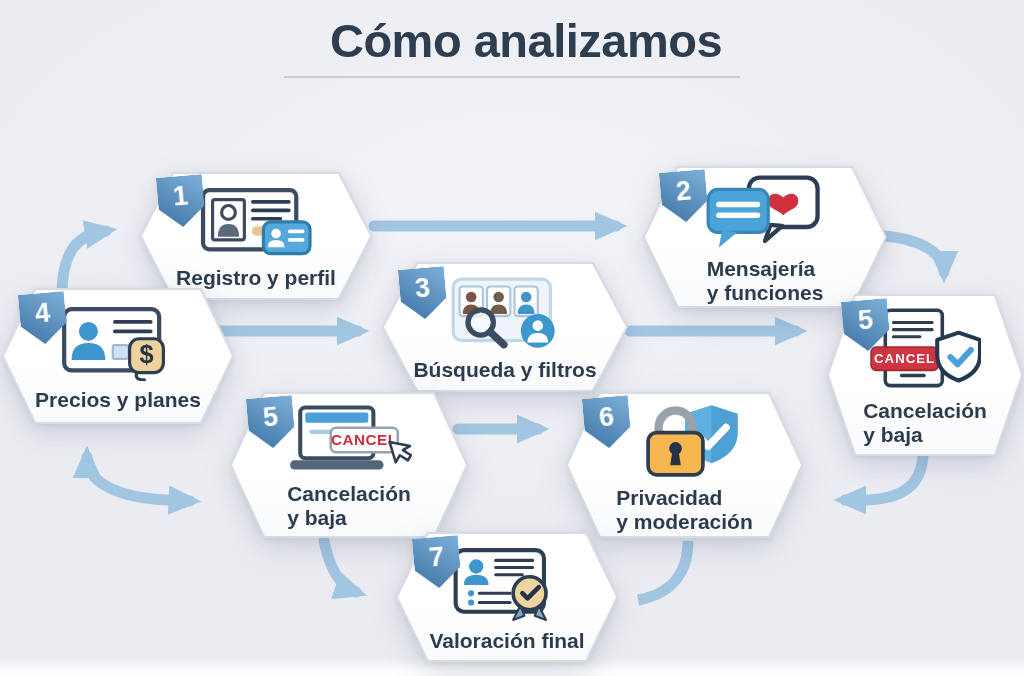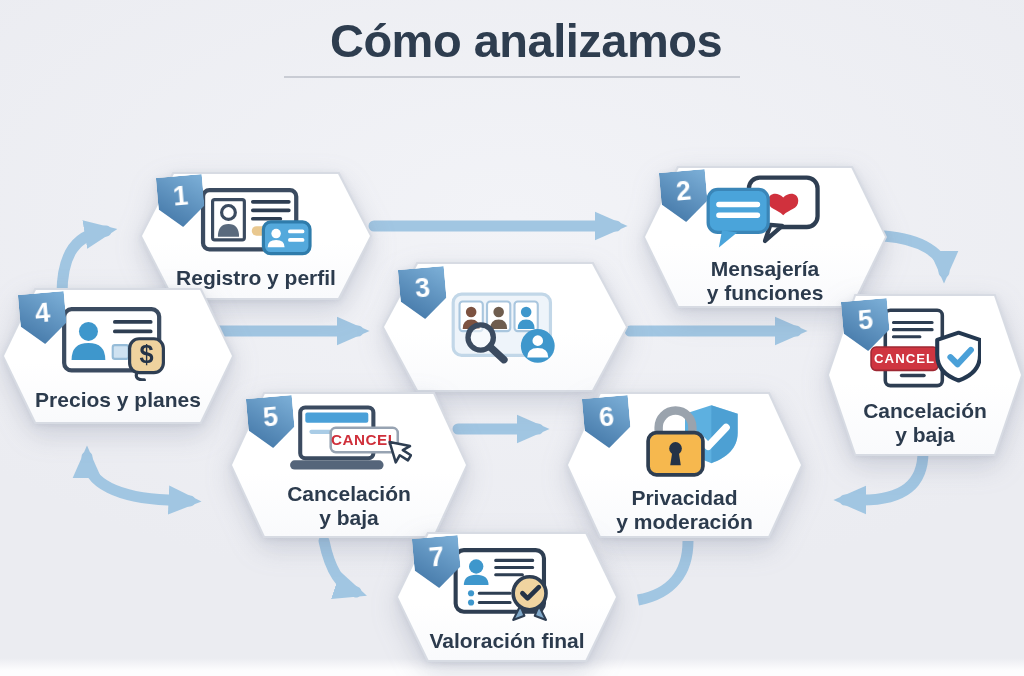--- a/index.html
+++ b/index.html
@@ -22,21 +22,21 @@
   .hex{position:absolute;z-index:2;
     filter:drop-shadow(0 10px 14px rgba(96,106,134,.20)) drop-shadow(0 2px 3px rgba(96,106,134,.15));}
   .hex-shape{position:absolute;inset:0;background:#d7dbe3;
     clip-path:polygon(14% 0,86% 0,100% 50%,86% 100%,14% 100%,0 50%);}
   .hex-shape::after{content:"";position:absolute;inset:2px;
     background:linear-gradient(180deg,#ffffff 55%,#f9fafc);
     clip-path:polygon(14% 0,86% 0,100% 50%,86% 100%,14% 100%,0 50%);}
   .hex-content{position:absolute;inset:0;display:flex;flex-direction:column;
     align-items:center;justify-content:center;gap:7px;padding-top:4px;}
   .hex-label{font-weight:700;font-size:21px;color:var(--label,#2c3b4d);
-    text-align:center;white-space:pre-line;line-height:1.14;}
+    white-space:pre-line;line-height:1.14;}
   .badge{position:absolute;width:46px;height:51px;display:flex;align-items:center;justify-content:center;
     background:linear-gradient(215deg,var(--badge-light,#77a9d2),var(--badge-dark,#3e72a3));
     clip-path:polygon(0 0,100% 0,100% 62%,50% 100%,0 62%);
     transform:rotate(-5deg);color:#fff;font-weight:700;font-size:27px;
     padding-bottom:10px;box-sizing:border-box;z-index:4;
     filter:drop-shadow(1px 3px 2px rgba(40,60,90,.30));}
   .icon{display:block;}
   svg text{font-family:"Liberation Sans",sans-serif;font-weight:bold;}
 </style>
 </head>
@@ -123,20 +123,21 @@
           <path d="M41 35 Q41 26 49 26 Q57 26 57 35 Z" fill="#6f5d4e"></path>
         <rect x="64" y="9" width="22" height="28" rx="3" fill="#fff" stroke="#a9c6de" stroke-width="2"></rect>
         <circle cx="75" cy="19" r="5" fill="#3e97cc"></circle>
           <path d="M67 35 Q67 26 75 26 Q83 26 83 35 Z" fill="#3e97cc"></path>
         <circle cx="32" cy="43" r="12" fill="rgba(255,255,255,.55)" stroke="#3b4b60" stroke-width="5"></circle>
         <line x1="41" y1="52" x2="54" y2="64" stroke="#3b4b60" stroke-width="7" stroke-linecap="round"></line>
         <circle cx="86" cy="51" r="16" fill="#3e97cc"></circle>
         <circle cx="86" cy="46" r="5" fill="#fff"></circle>
         <path d="M76 62 Q76 53 86 53 Q96 53 96 62 Z" fill="#fff"></path>
       </svg>
+      <div class="hex-label">Búsqueda y filtros</div>
     </div>
     <div class="badge" style="left:18px;top:6px;">
       <span>3</span>
     </div>
   </div>
 
   <div class="hex" style="left:2px;top:288px;width:232px;height:136px;">
     <div class="hex-shape"></div>
     <div class="hex-content">
       <svg class="icon" width="118" height="76" viewBox="0 0 110 72">

